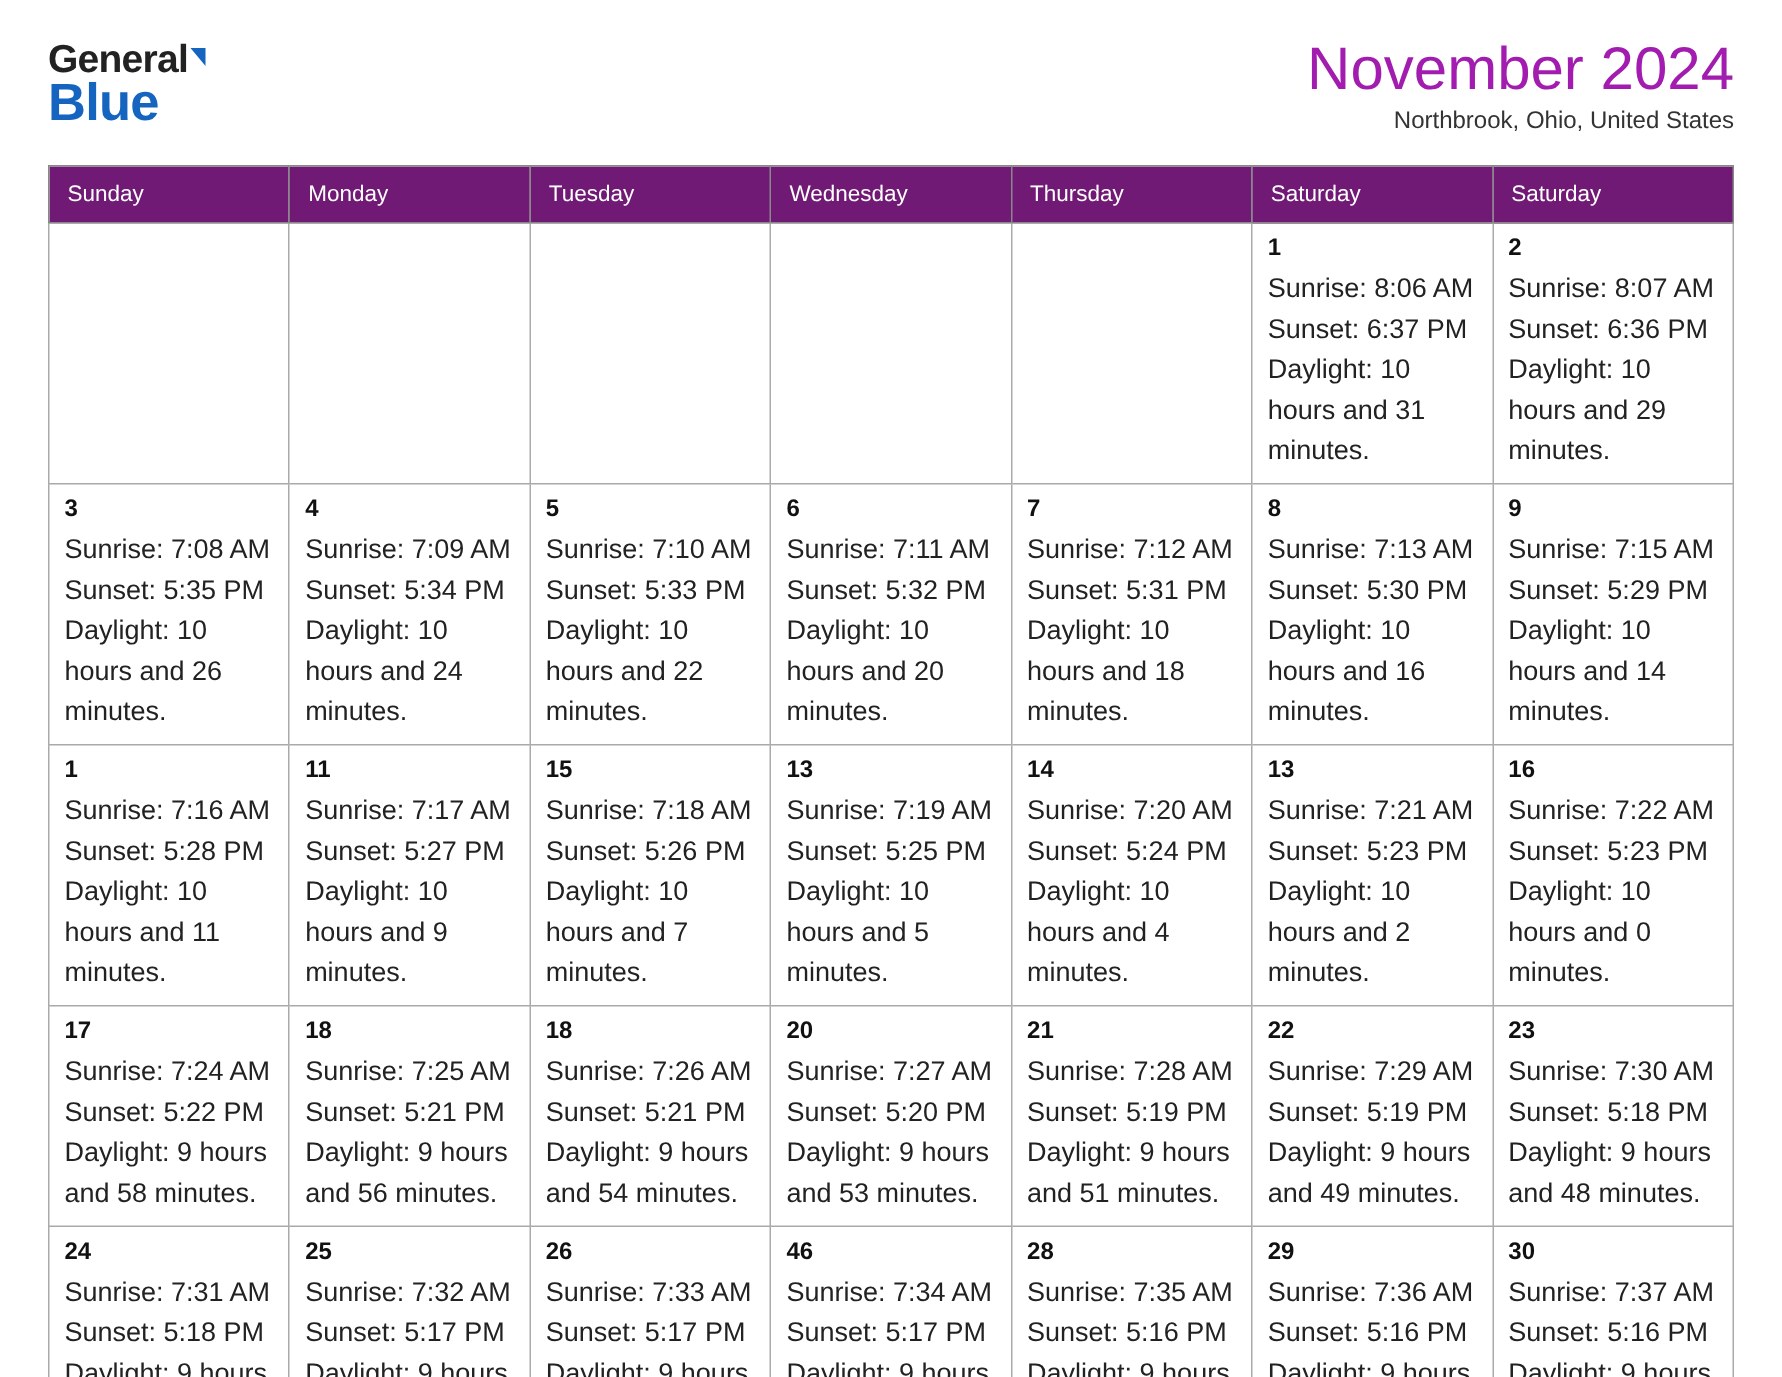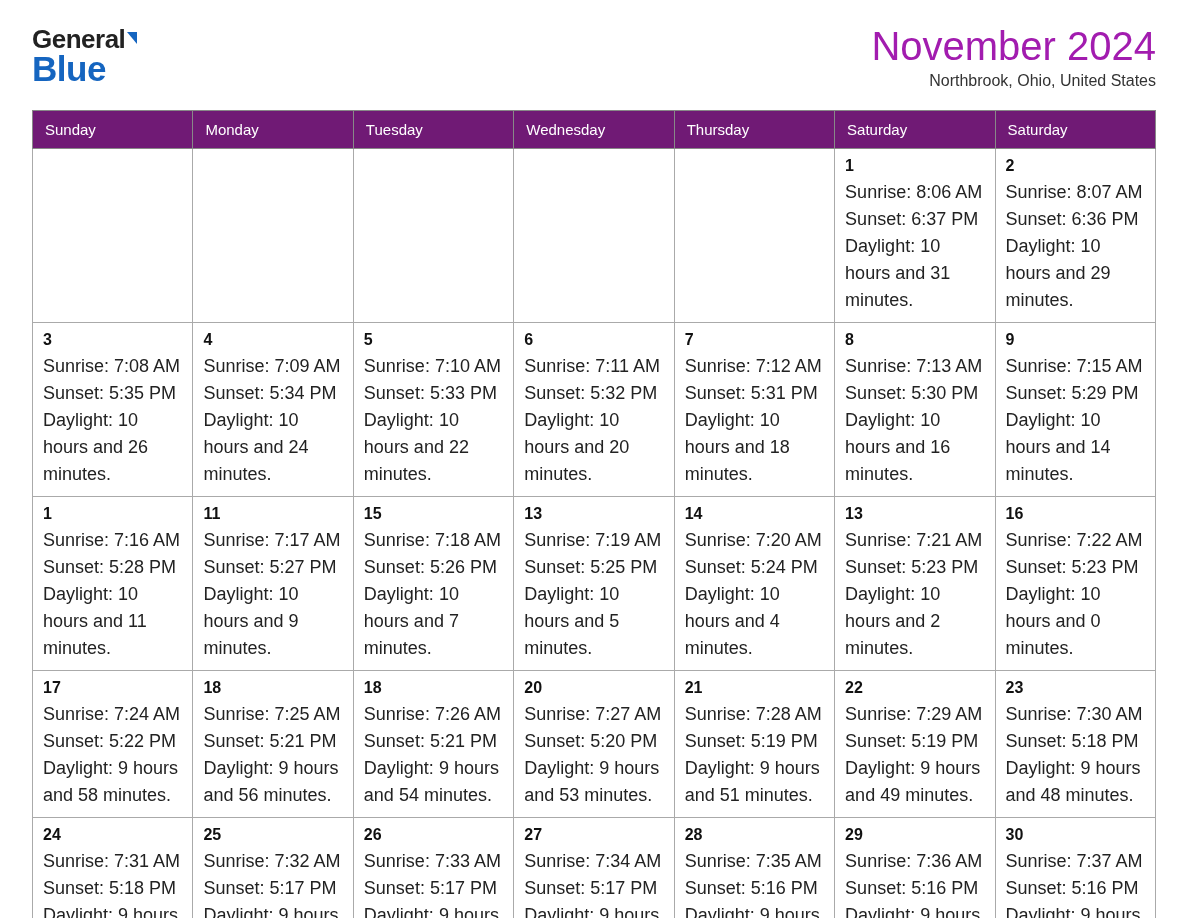--- a/index.html
+++ b/index.html
@@ -251,21 +251,21 @@
         </td>
         <td>
           <span class="day-num">25</span>
           <div class="day-info">Sunrise: 7:32 AM<br>Sunset: 5:17 PM<br>Daylight: 9 hours and 45 minutes.</div>
         </td>
         <td>
           <span class="day-num">26</span>
           <div class="day-info">Sunrise: 7:33 AM<br>Sunset: 5:17 PM<br>Daylight: 9 hours and 43 minutes.</div>
         </td>
         <td>
-          <span class="day-num">27</span>
+          <span class="day-num">46</span>
           <div class="day-info">Sunrise: 7:34 AM<br>Sunset: 5:17 PM<br>Daylight: 9 hours and 42 minutes.</div>
         </td>
         <td>
           <span class="day-num">28</span>
           <div class="day-info">Sunrise: 7:35 AM<br>Sunset: 5:16 PM<br>Daylight: 9 hours and 40 minutes.</div>
         </td>
         <td>
           <span class="day-num">29</span>
           <div class="day-info">Sunrise: 7:36 AM<br>Sunset: 5:16 PM<br>Daylight: 9 hours and 39 minutes.</div>
         </td>

